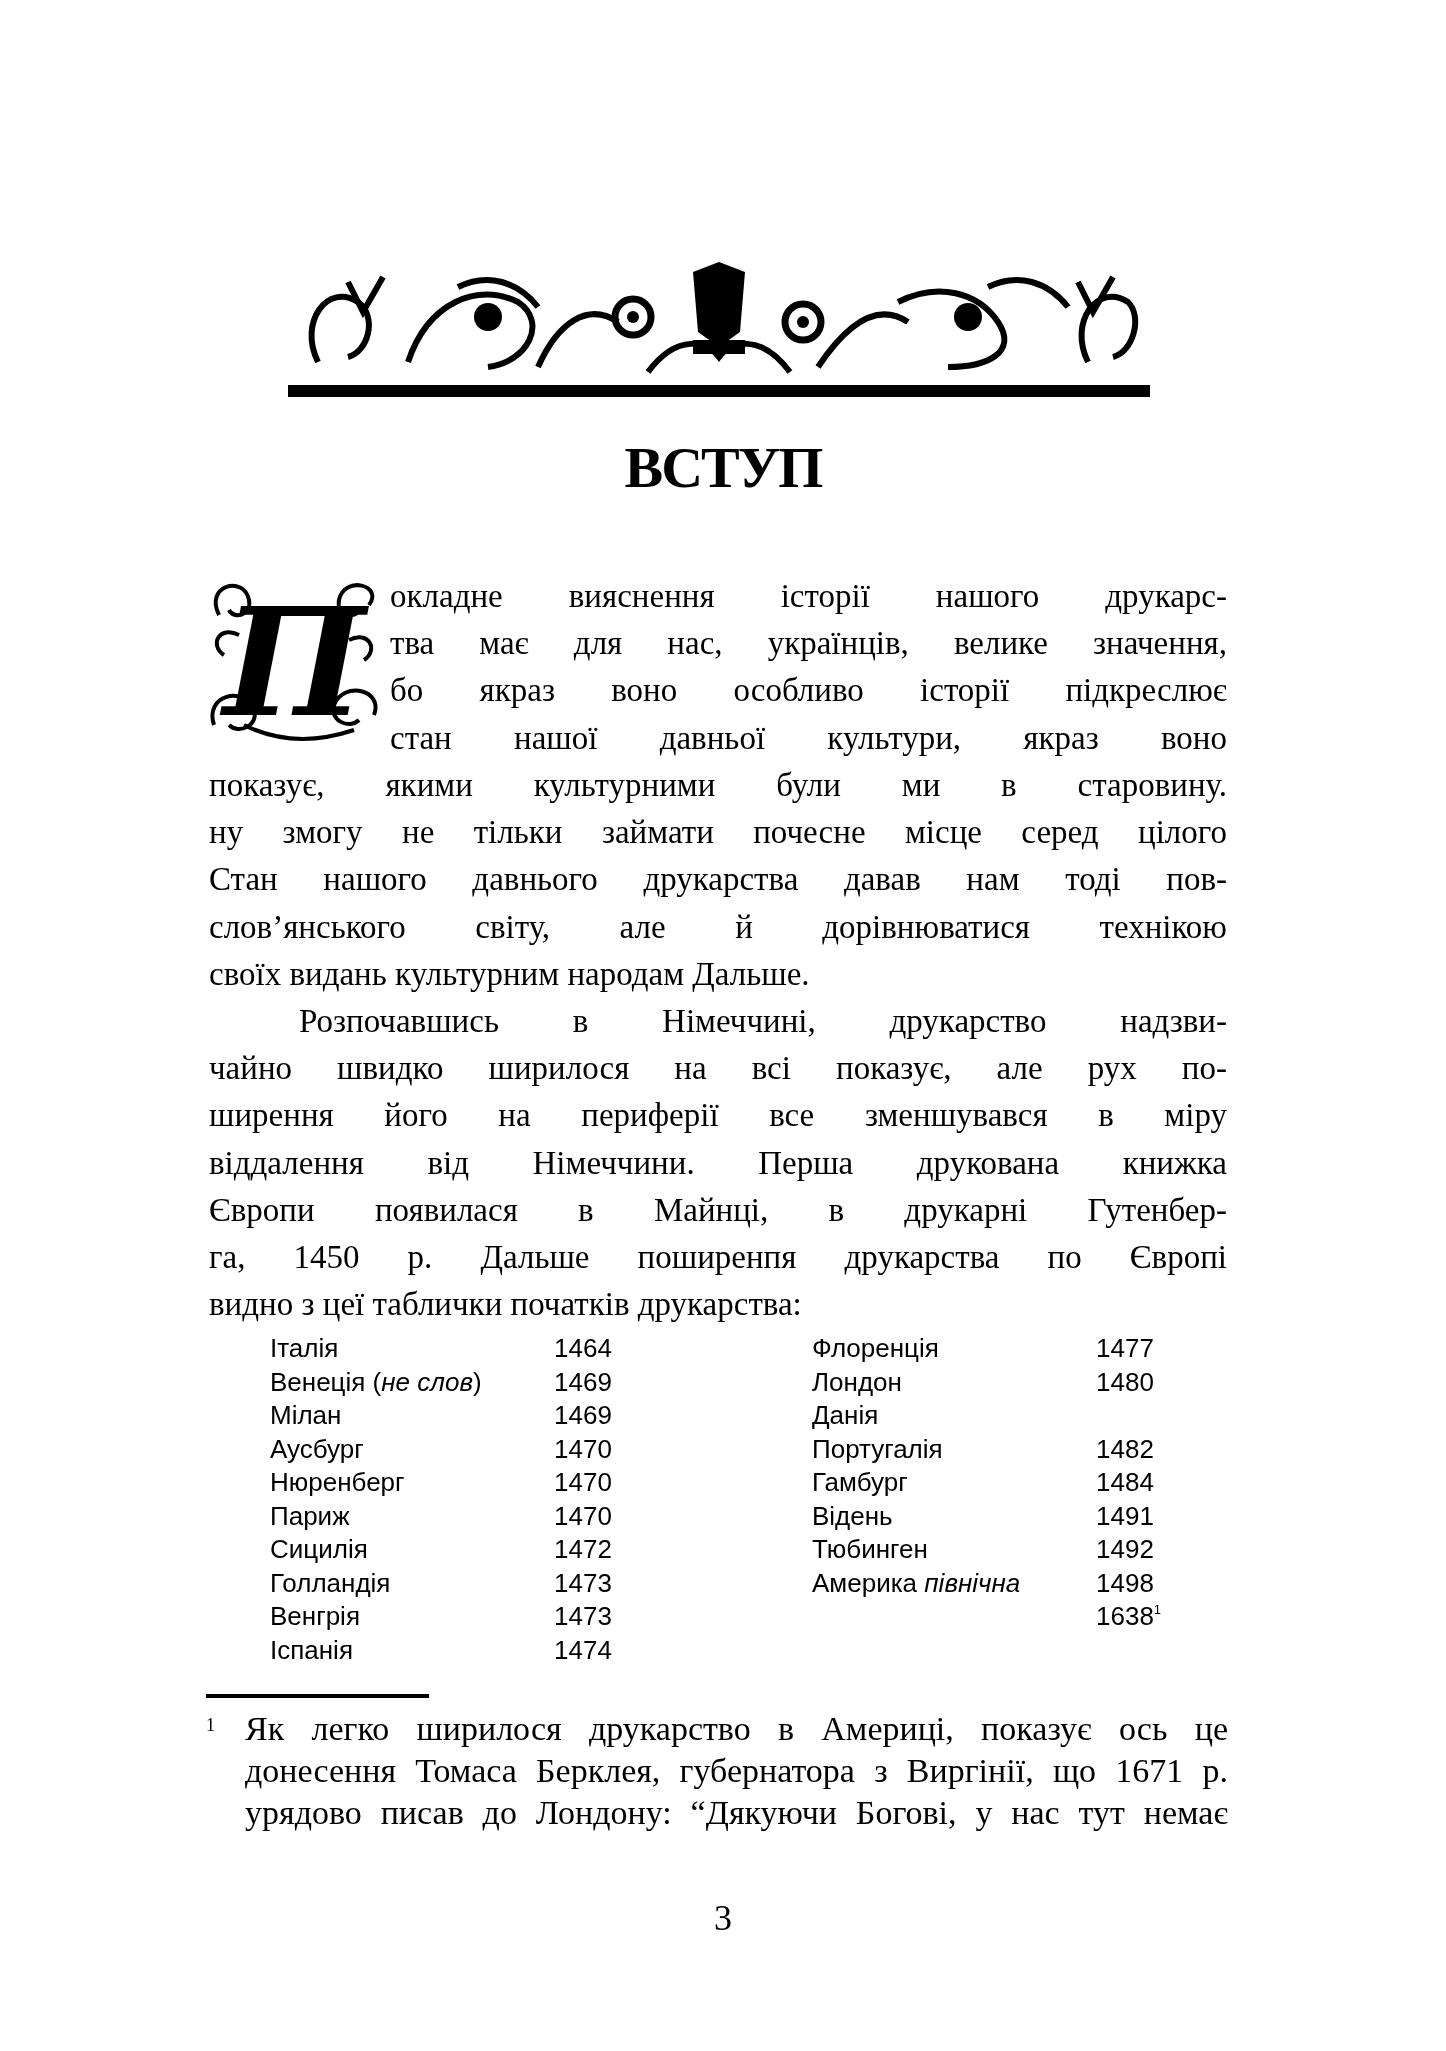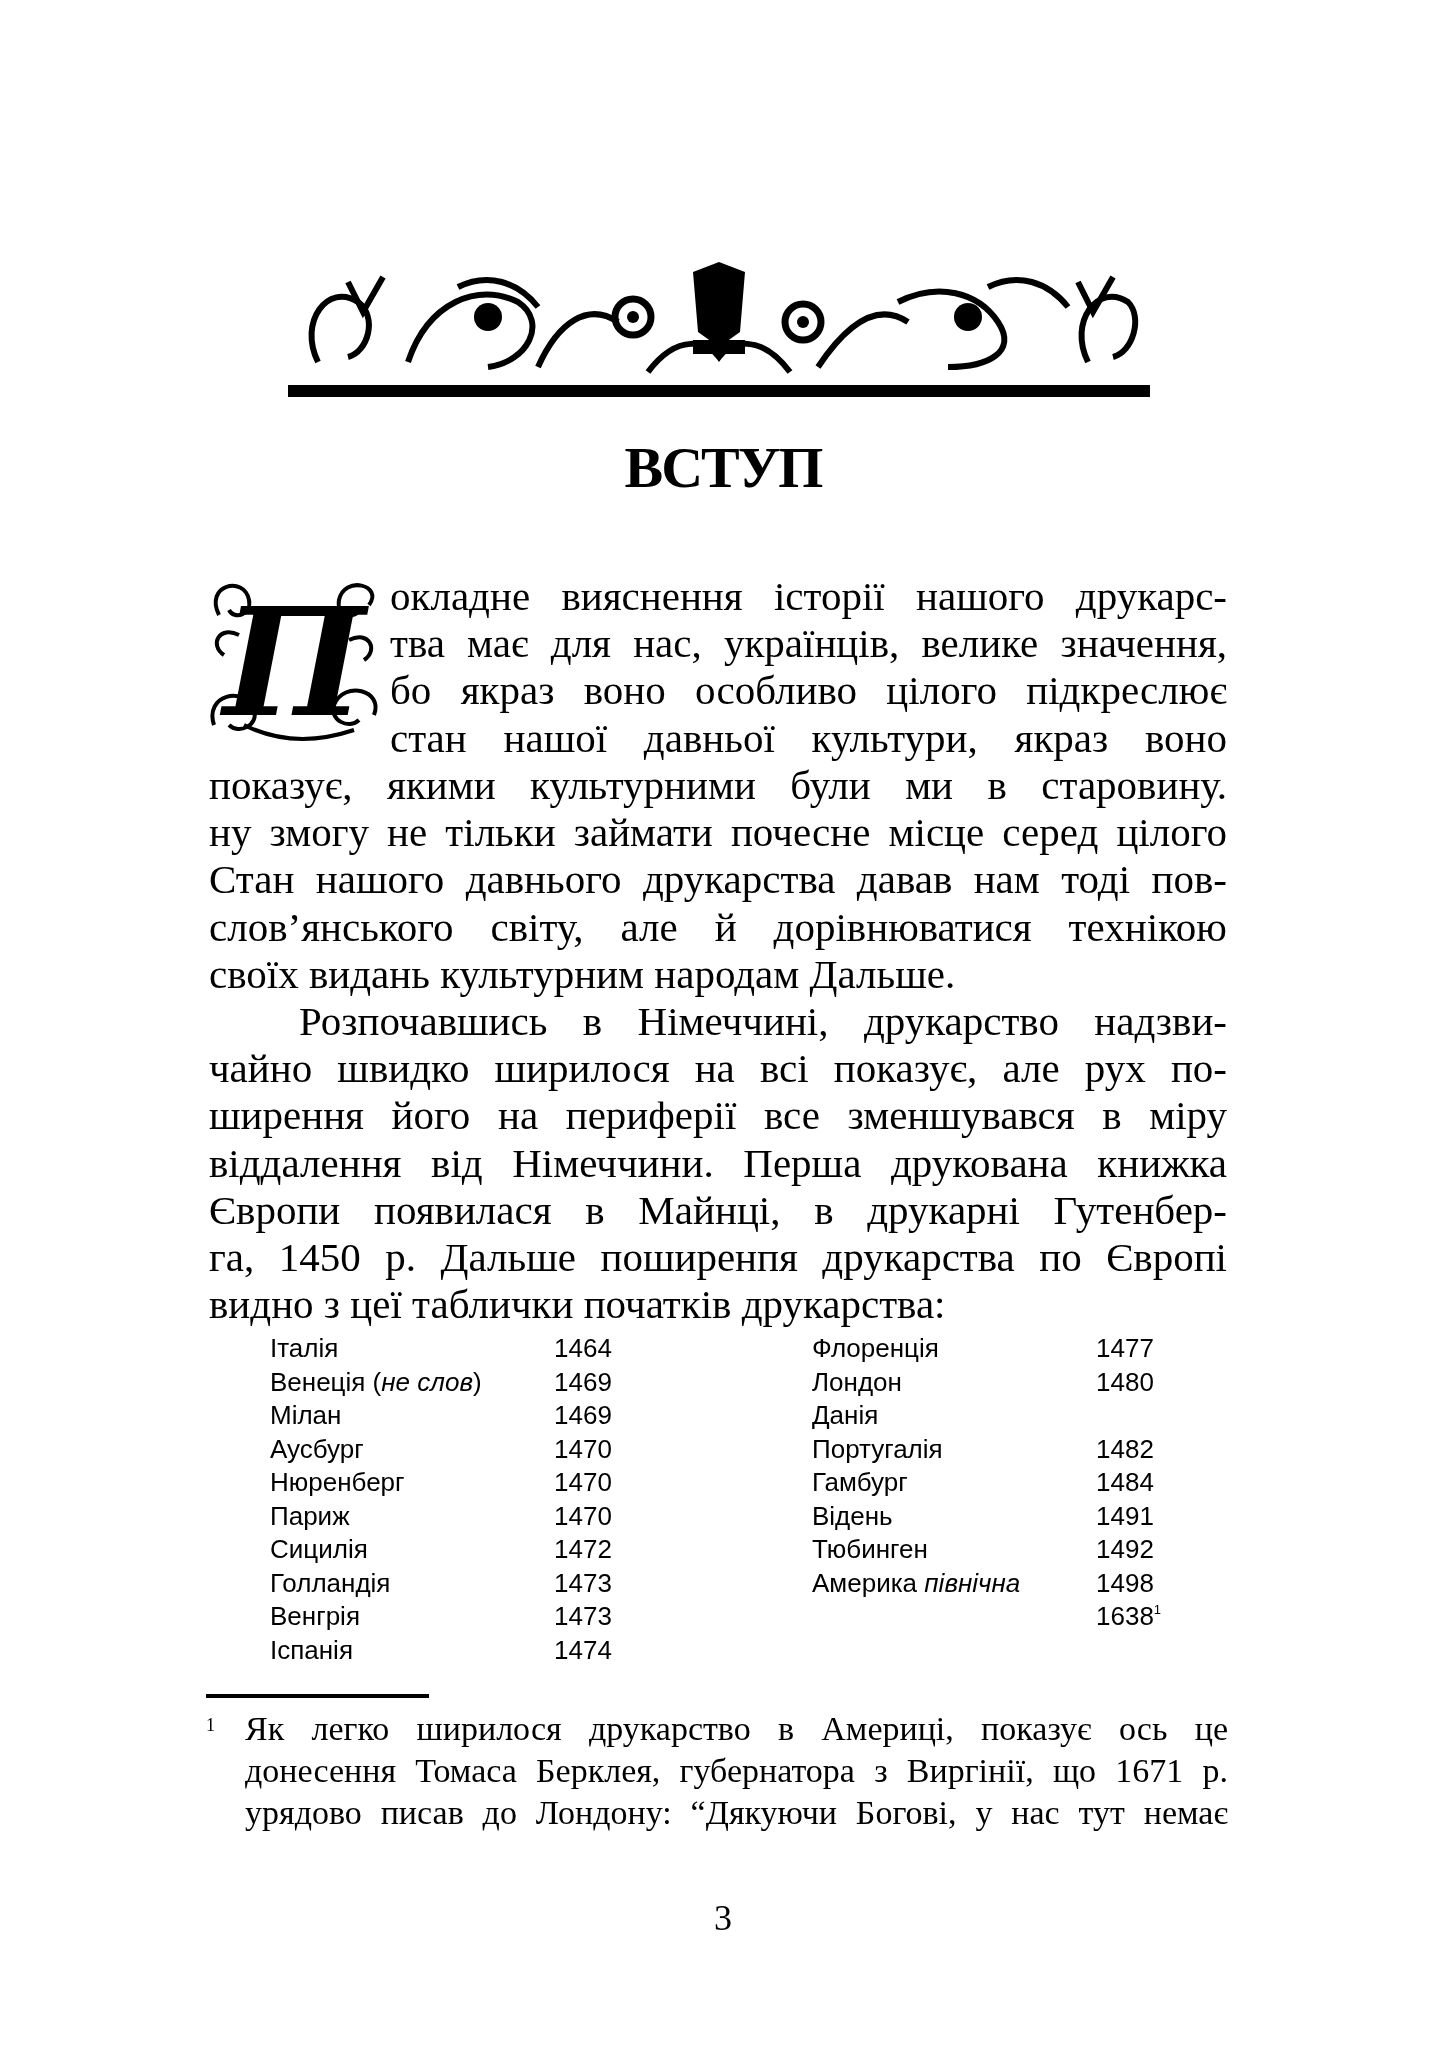--- a/index.html
+++ b/index.html
@@ -6,21 +6,21 @@
     body { width: 1446px; height: 2051px; position: relative; overflow: hidden; color: #000; }
     .page { position: absolute; left: 0; top: 0; width: 1446px; height: 2051px; }
 
     .ornament { position: absolute; left: 288px; top: 262px; width: 862px; height: 135px; }
     .ornament svg { width: 100%; height: 100%; display: block; }
 
     .title { position: absolute; left: 0; width: 1446px; top: 428px; text-align: center;
       font-family: "Liberation Serif", serif; font-weight: bold; font-size: 58px; letter-spacing: -2px; line-height: 80px; }
 
     .body-text { position: absolute; left: 209px; width: 1018px; font-family: "Liberation Serif", serif;
-      font-size: 41px; line-height: 47.2px; transform-origin: left top; }
+      font-size: 33px; line-height: 47.2px; transform-origin: left top; }
     .line { display: block; white-space: nowrap; text-align: justify; text-align-last: justify; height: 47.2px; }
     .line.last { text-align-last: left; }
     .indent-line { padding-left: 90px; }
     .dropcap-lines .line { margin-left: 181px; }
 
     .dropcap { position: absolute; left: 204px; top: 575px; width: 180px; height: 168px; }
     .dropcap svg { width: 100%; height: 100%; display: block; }
 
     .table { position: absolute; top: 1332px; font-family: "Liberation Sans", sans-serif; font-size: 26px; line-height: 33.5px; }
     .table .row { display: flex; height: 33.5px; }
@@ -85,21 +85,21 @@
         <path d="M160 85 C 175 75, 165 55, 145 65"></path>
         <path d="M40 150 C 80 170, 120 165, 150 155"></path>
       </g>
       <text x="90" y="140" text-anchor="middle" font-family="DejaVu Serif, serif" font-size="150" font-style="italic" font-weight="bold" fill="#000">П</text>
     </svg>
   </div>
 
   <div class="body-text dropcap-lines" style="top: 573px;">
     <span class="line" style="width: 837px;">окладне вияснення історії нашого друкарс-</span>
     <span class="line" style="width: 837px; font-family: Liberation Serif, serif;">тва має для нас, українців, велике значення,</span>
-    <span class="line" style="width: 837px;">бо якраз воно особливо цілого підкреслює</span>
+    <span class="line" style="width: 837px;">бо якраз воно особливо історії підкреслює</span>
     <span class="line" style="width: 837px;">стан нашої давньої культури, якраз воно</span>
   </div>
   <div class="body-text" style="top: 762px;">
     <span class="line">показує, якими культурними були ми в старовину.</span>
     <span class="line">ну змогу не тільки займати почесне місце серед цілого</span>
     <span class="line">Стан нашого давнього друкарства давав нам тоді пов-</span>
     <span class="line">слов’янського світу, але й дорівнюватися технікою</span>
     <span class="line last">своїх видань культурним народам Дальше.</span>
   </div>
 

